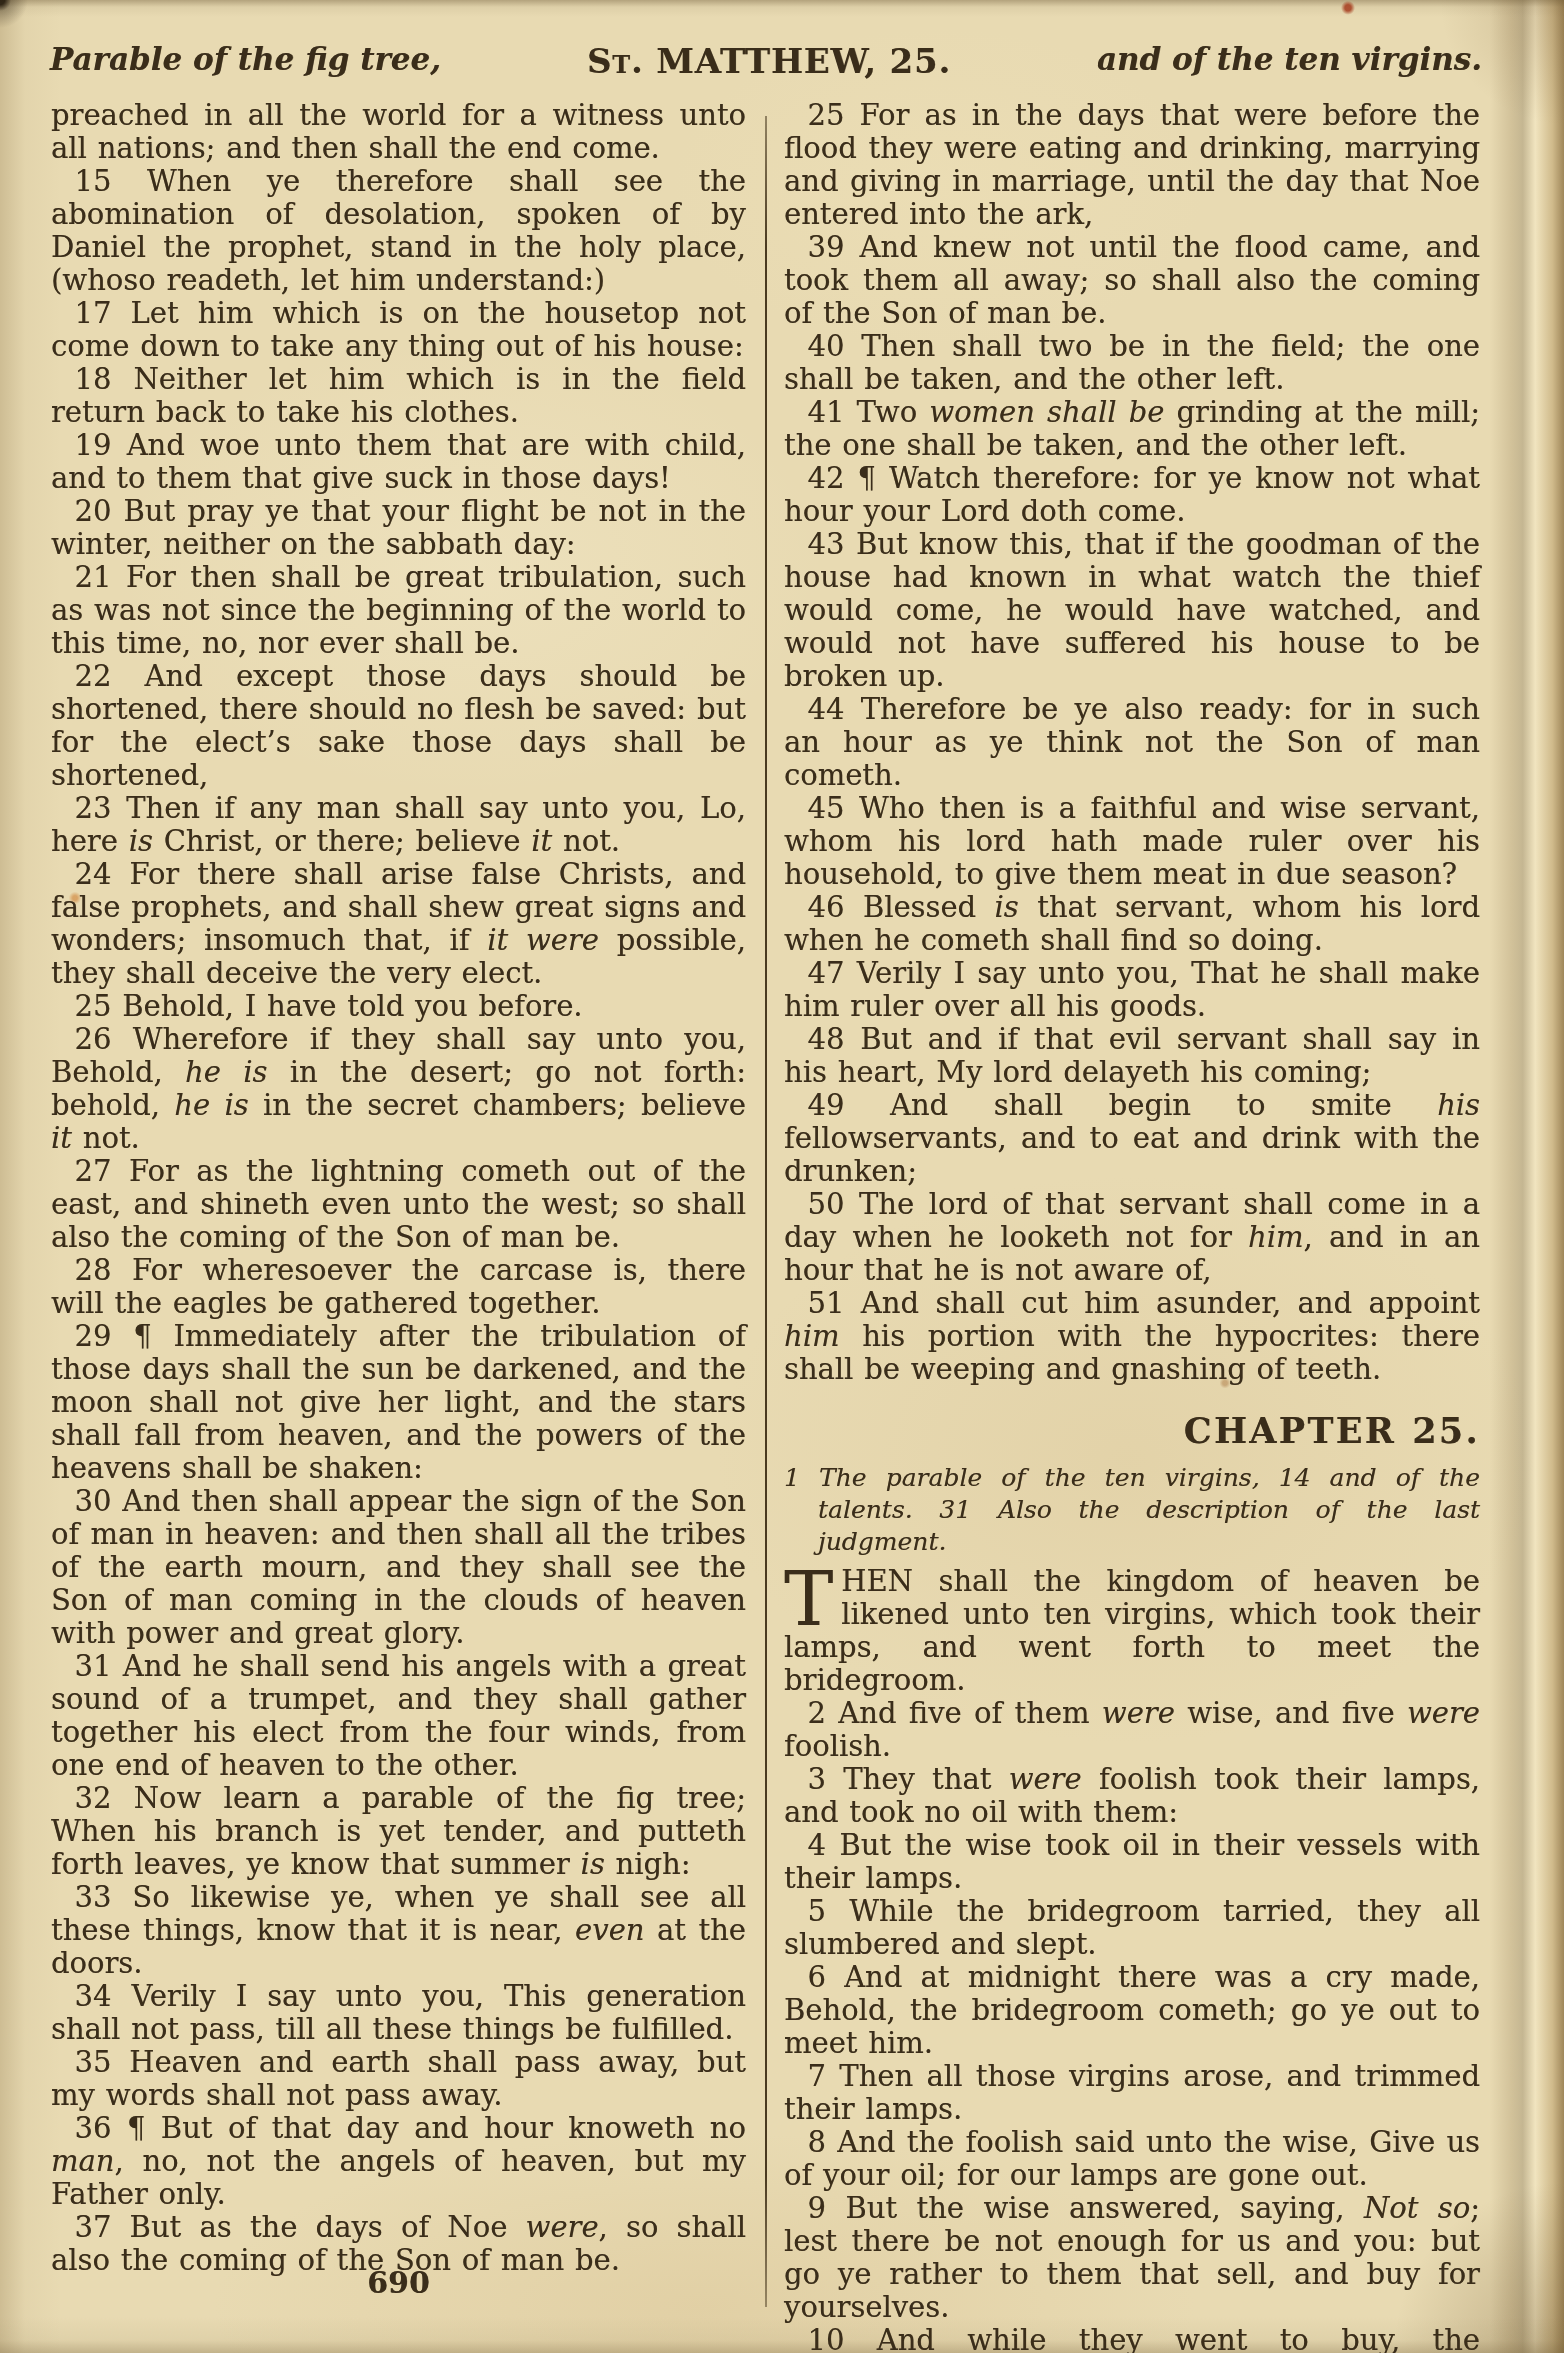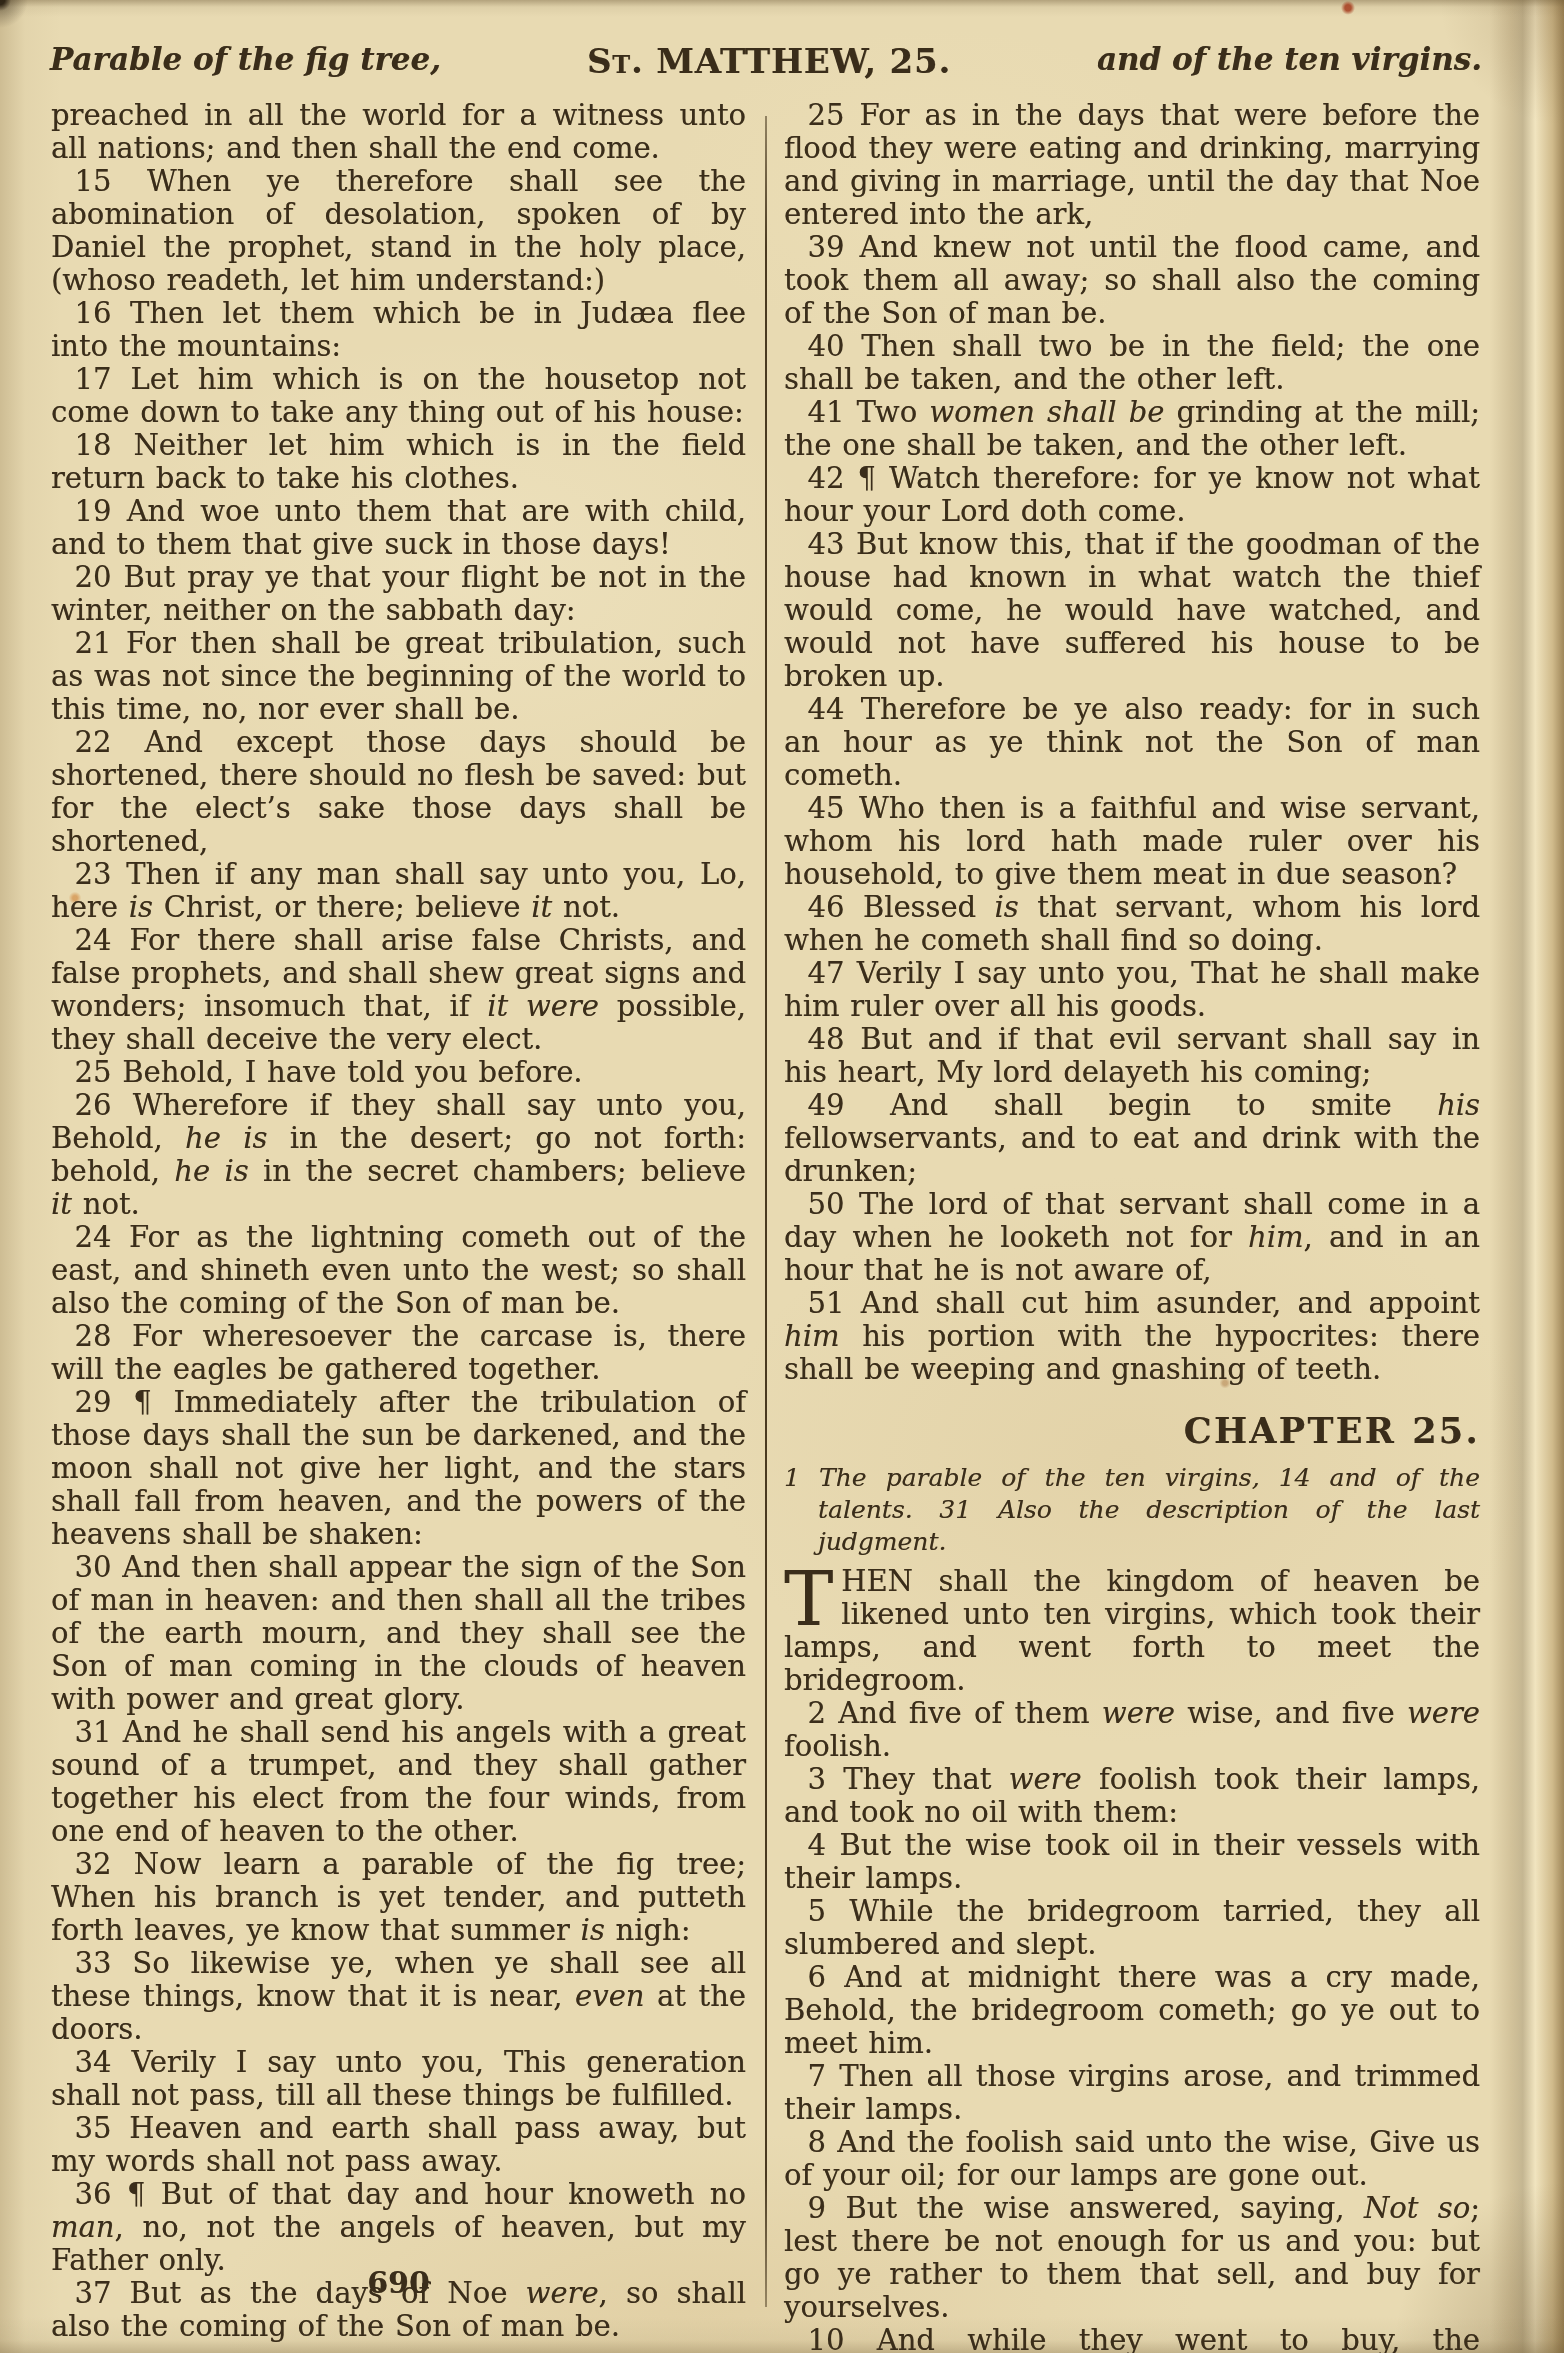--- a/index.html
+++ b/index.html
@@ -88,32 +88,31 @@
     <span class="rh-left">Parable of the fig tree,</span>
     <span class="rh-center">St. MATTHEW, 25.</span>
     <span class="rh-right">and of the ten virgins.</span>
   </div>
 
   <div class="column-divider"></div>
 
   <div class="col col-left">
       <p class="verse continuation">preached in all the world for a witness unto all nations; and then shall the end come.</p>
       <p class="verse">15 When ye therefore shall see the abomination of desolation, spoken of by Daniel the prophet, stand in the holy place, (whoso readeth, let him understand:)</p>
-      <p class="verse">16 Then let them which be in Judæa flee into the mountains:</p>
       <p class="verse">17 Let him which is on the housetop not come down to take any thing out of his house:</p>
       <p class="verse">18 Neither let him which is in the field return back to take his clothes.</p>
       <p class="verse">19 And woe unto them that are with child, and to them that give suck in those days!</p>
       <p class="verse">20 But pray ye that your flight be not in the winter, neither on the sabbath day:</p>
       <p class="verse">21 For then shall be great tribulation, such as was not since the beginning of the world to this time, no, nor ever shall be.</p>
       <p class="verse">22 And except those days should be shortened, there should no flesh be saved: but for the elect’s sake those days shall be shortened,</p>
       <p class="verse">23 Then if any man shall say unto you, Lo, here <i>is</i> Christ, or there; believe <i>it</i> not.</p>
       <p class="verse">24 For there shall arise false Christs, and false prophets, and shall shew great signs and wonders; insomuch that, if <i>it were</i> possible, they shall deceive the very elect.</p>
       <p class="verse">25 Behold, I have told you before.</p>
       <p class="verse">26 Wherefore if they shall say unto you, Behold, <i>he is</i> in the desert; go not forth: behold, <i>he is</i> in the secret chambers; believe <i>it</i> not.</p>
-      <p class="verse">24 For as the lightning cometh out of the east, and shineth even unto the west; so shall also the coming of the Son of man be.</p>
+      <p class="verse">27 For as the lightning cometh out of the east, and shineth even unto the west; so shall also the coming of the Son of man be.</p>
       <p class="verse">28 For wheresoever the carcase is, there will the eagles be gathered together.</p>
       <p class="verse">29 ¶ Immediately after the tribulation of those days shall the sun be darkened, and the moon shall not give her light, and the stars shall fall from heaven, and the powers of the heavens shall be shaken:</p>
       <p class="verse">30 And then shall appear the sign of the Son of man in heaven: and then shall all the tribes of the earth mourn, and they shall see the Son of man coming in the clouds of heaven with power and great glory.</p>
       <p class="verse">31 And he shall send his angels with a great sound of a trumpet, and they shall gather together his elect from the four winds, from one end of heaven to the other.</p>
       <p class="verse">32 Now learn a parable of the fig tree; When his branch is yet tender, and putteth forth leaves, ye know that summer <i>is</i> nigh:</p>
       <p class="verse">33 So likewise ye, when ye shall see all these things, know that it is near, <i>even</i> at the doors.</p>
       <p class="verse">34 Verily I say unto you, This generation shall not pass, till all these things be fulfilled.</p>
       <p class="verse">35 Heaven and earth shall pass away, but my words shall not pass away.</p>
       <p class="verse">36 ¶ But of that day and hour knoweth no <i>man</i>, no, not the angels of heaven, but my Father only.</p>
       <p class="verse">37 But as the days of Noe <i>were</i>, so shall also the coming of the Son of man be.</p>

